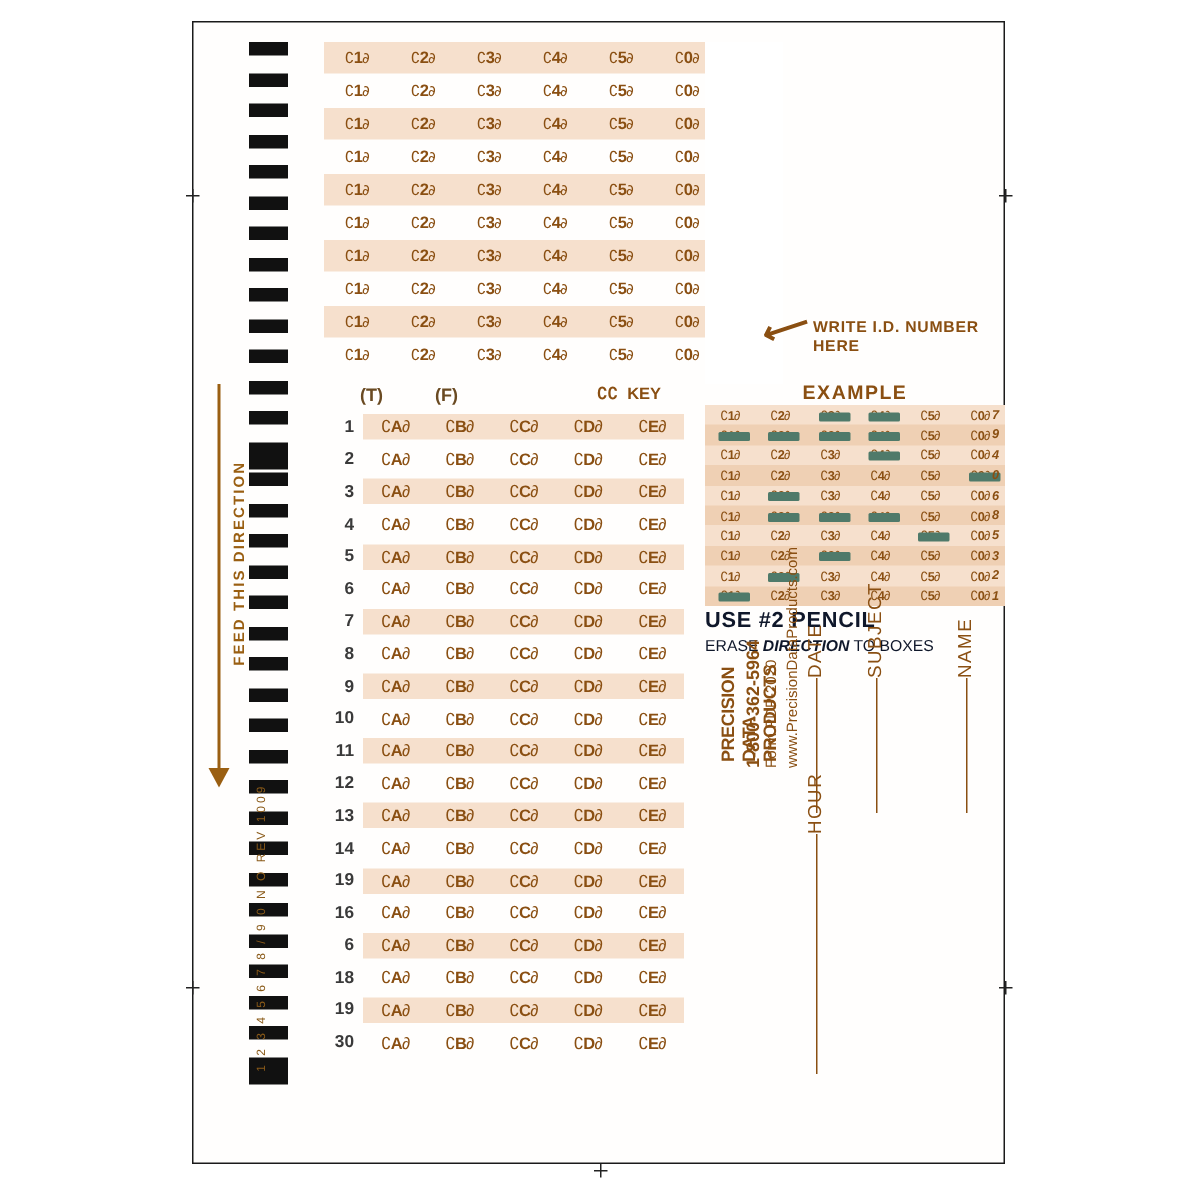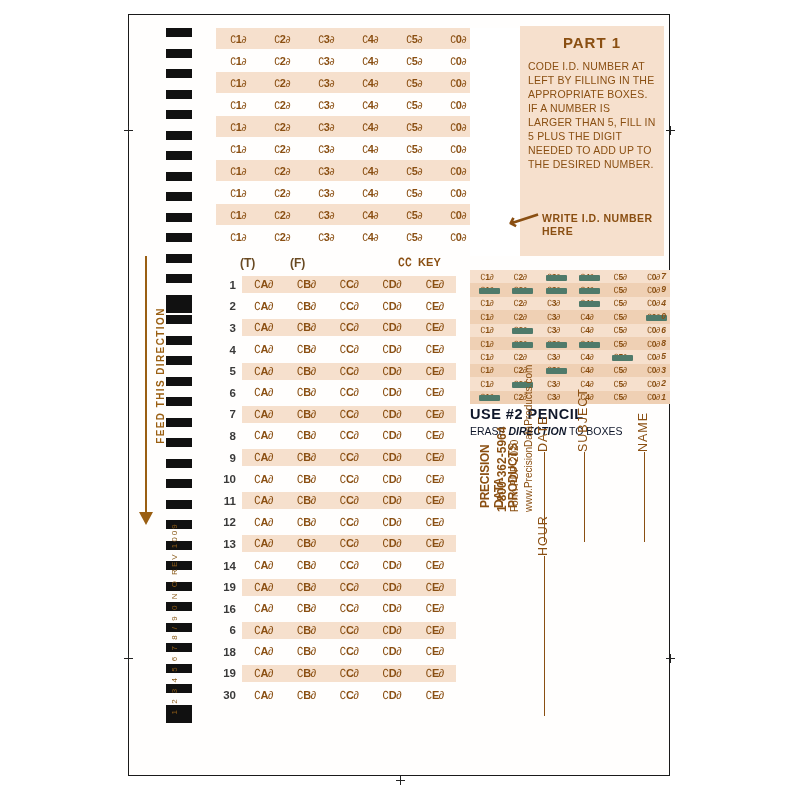--- a/index.html
+++ b/index.html
@@ -537,24 +537,20 @@
       <div class="idwrite-row"></div>
       <div class="idwrite-row"></div>
       <div class="idwrite-row"></div>
       <div class="idwrite-row"></div>
       <div class="idwrite-row"></div>
       <div class="idwrite-row"></div>
       <div class="idwrite-row"></div>
       <div class="idwrite-row"></div>
     </div>
 
-  <div class="part1">
-    <h1>PART 1</h1>
-    <p>CODE I.D. NUMBER AT LEFT BY FILLING IN THE APPROPRIATE BOXES. IF A NUMBER IS LARGER THAN 5, FILL IN 5 PLUS THE DIGIT NEEDED TO ADD UP TO THE DESIRED NUMBER.</p>
-  </div>
   <div class="writeid">
     <span class="arrow">⟵</span>
     <span class="wtxt">WRITE I.D. NUMBER HERE</span>
   </div>
 
   <div class="tf-header">
     <span class="t">(T)</span>
     <span class="f">(F)</span>
   </div>
   <div class="key-hdr">
@@ -757,20 +753,21 @@
         <span class="abubs">
           <span class="abub"><span style="font-weight:normal;">∁</span>A<span style="font-weight:normal;">∂</span></span>
           <span class="abub"><span style="font-weight:normal;">∁</span>B<span style="font-weight:normal;">∂</span></span>
           <span class="abub"><span style="font-weight:normal;">∁</span>C<span style="font-weight:normal;">∂</span></span>
           <span class="abub"><span style="font-weight:normal;">∁</span>D<span style="font-weight:normal;">∂</span></span>
           <span class="abub"><span style="font-weight:normal;">∁</span>E<span style="font-weight:normal;">∂</span></span>
         </span>
       </div>
     </div>
 
+  <div class="example-title">EXAMPLE</div>
   <div class="example" id="example">
       <div class="exrow">
         <span class="exbub"><span style="font-weight:normal;">∁</span>1<span style="font-weight:normal;">∂</span></span>
         <span class="exbub"><span style="font-weight:normal;">∁</span>2<span style="font-weight:normal;">∂</span></span>
         <span class="exbub filled"><span style="font-weight:normal;">∁</span>3<span style="font-weight:normal;">∂</span></span>
         <span class="exbub filled"><span style="font-weight:normal;">∁</span>4<span style="font-weight:normal;">∂</span></span>
         <span class="exbub"><span style="font-weight:normal;">∁</span>5<span style="font-weight:normal;">∂</span></span>
         <span class="exbub"><span style="font-weight:normal;">∁</span>0<span style="font-weight:normal;">∂</span></span>
         <span class="exnum">7</span>
       </div>

